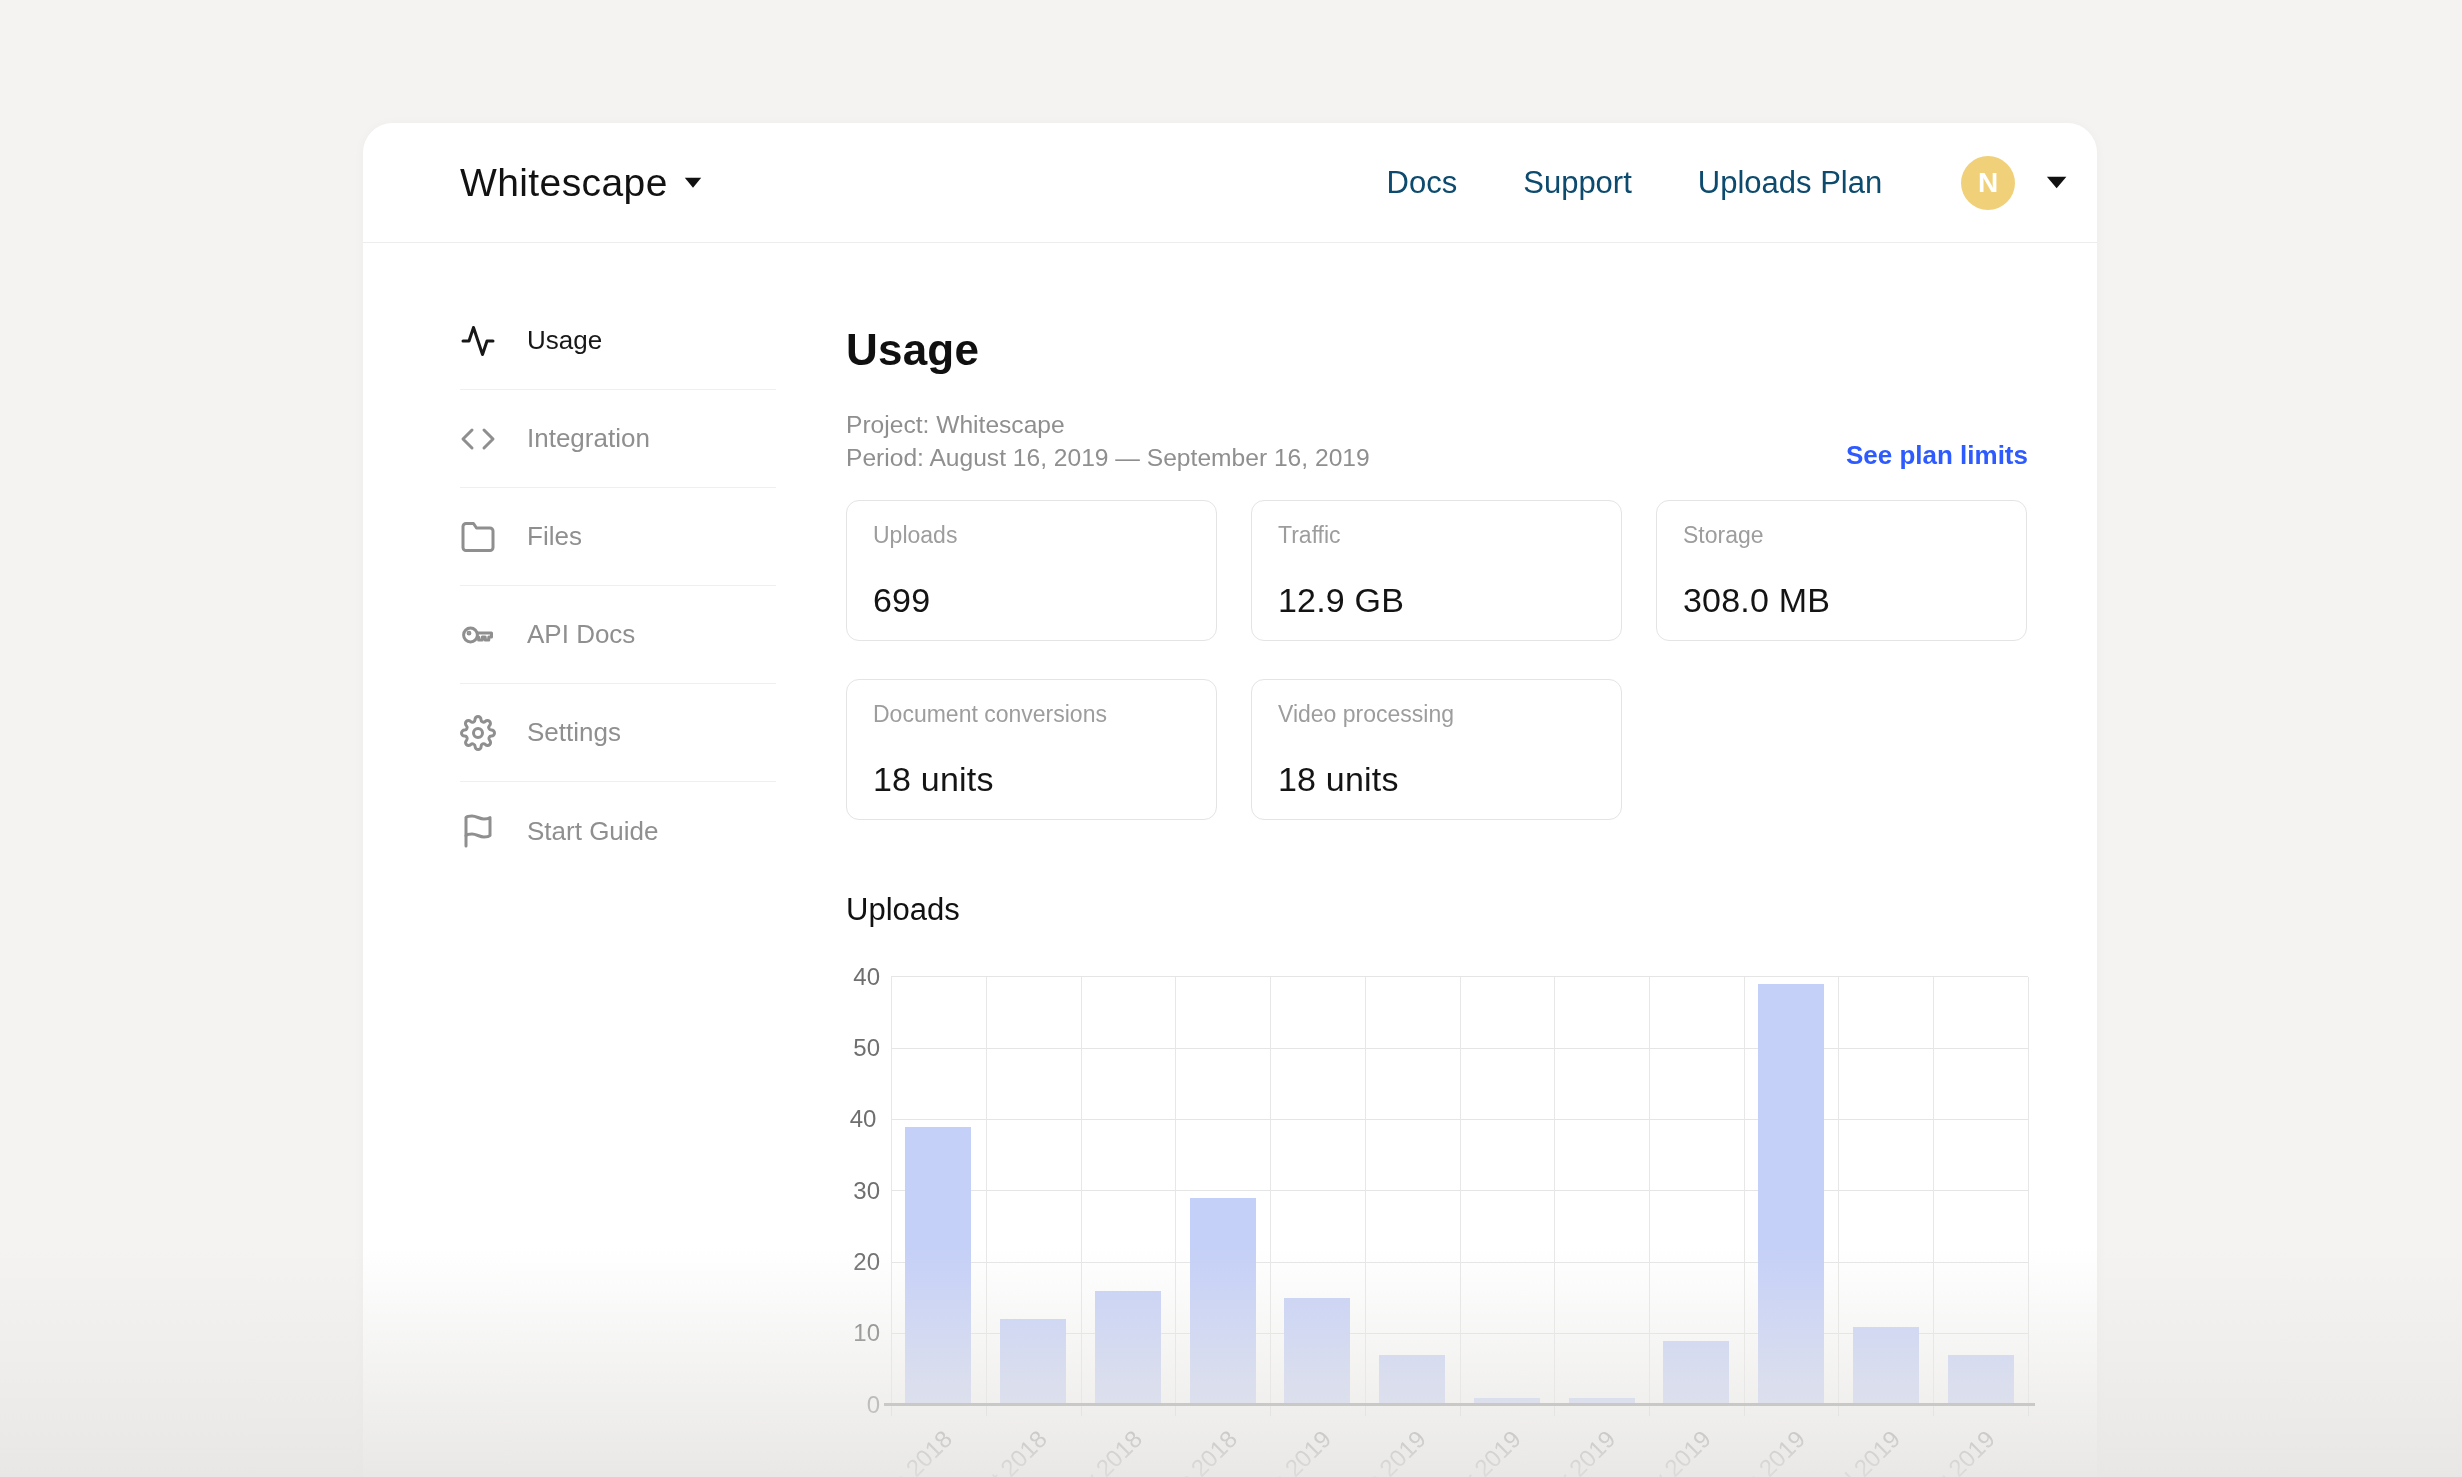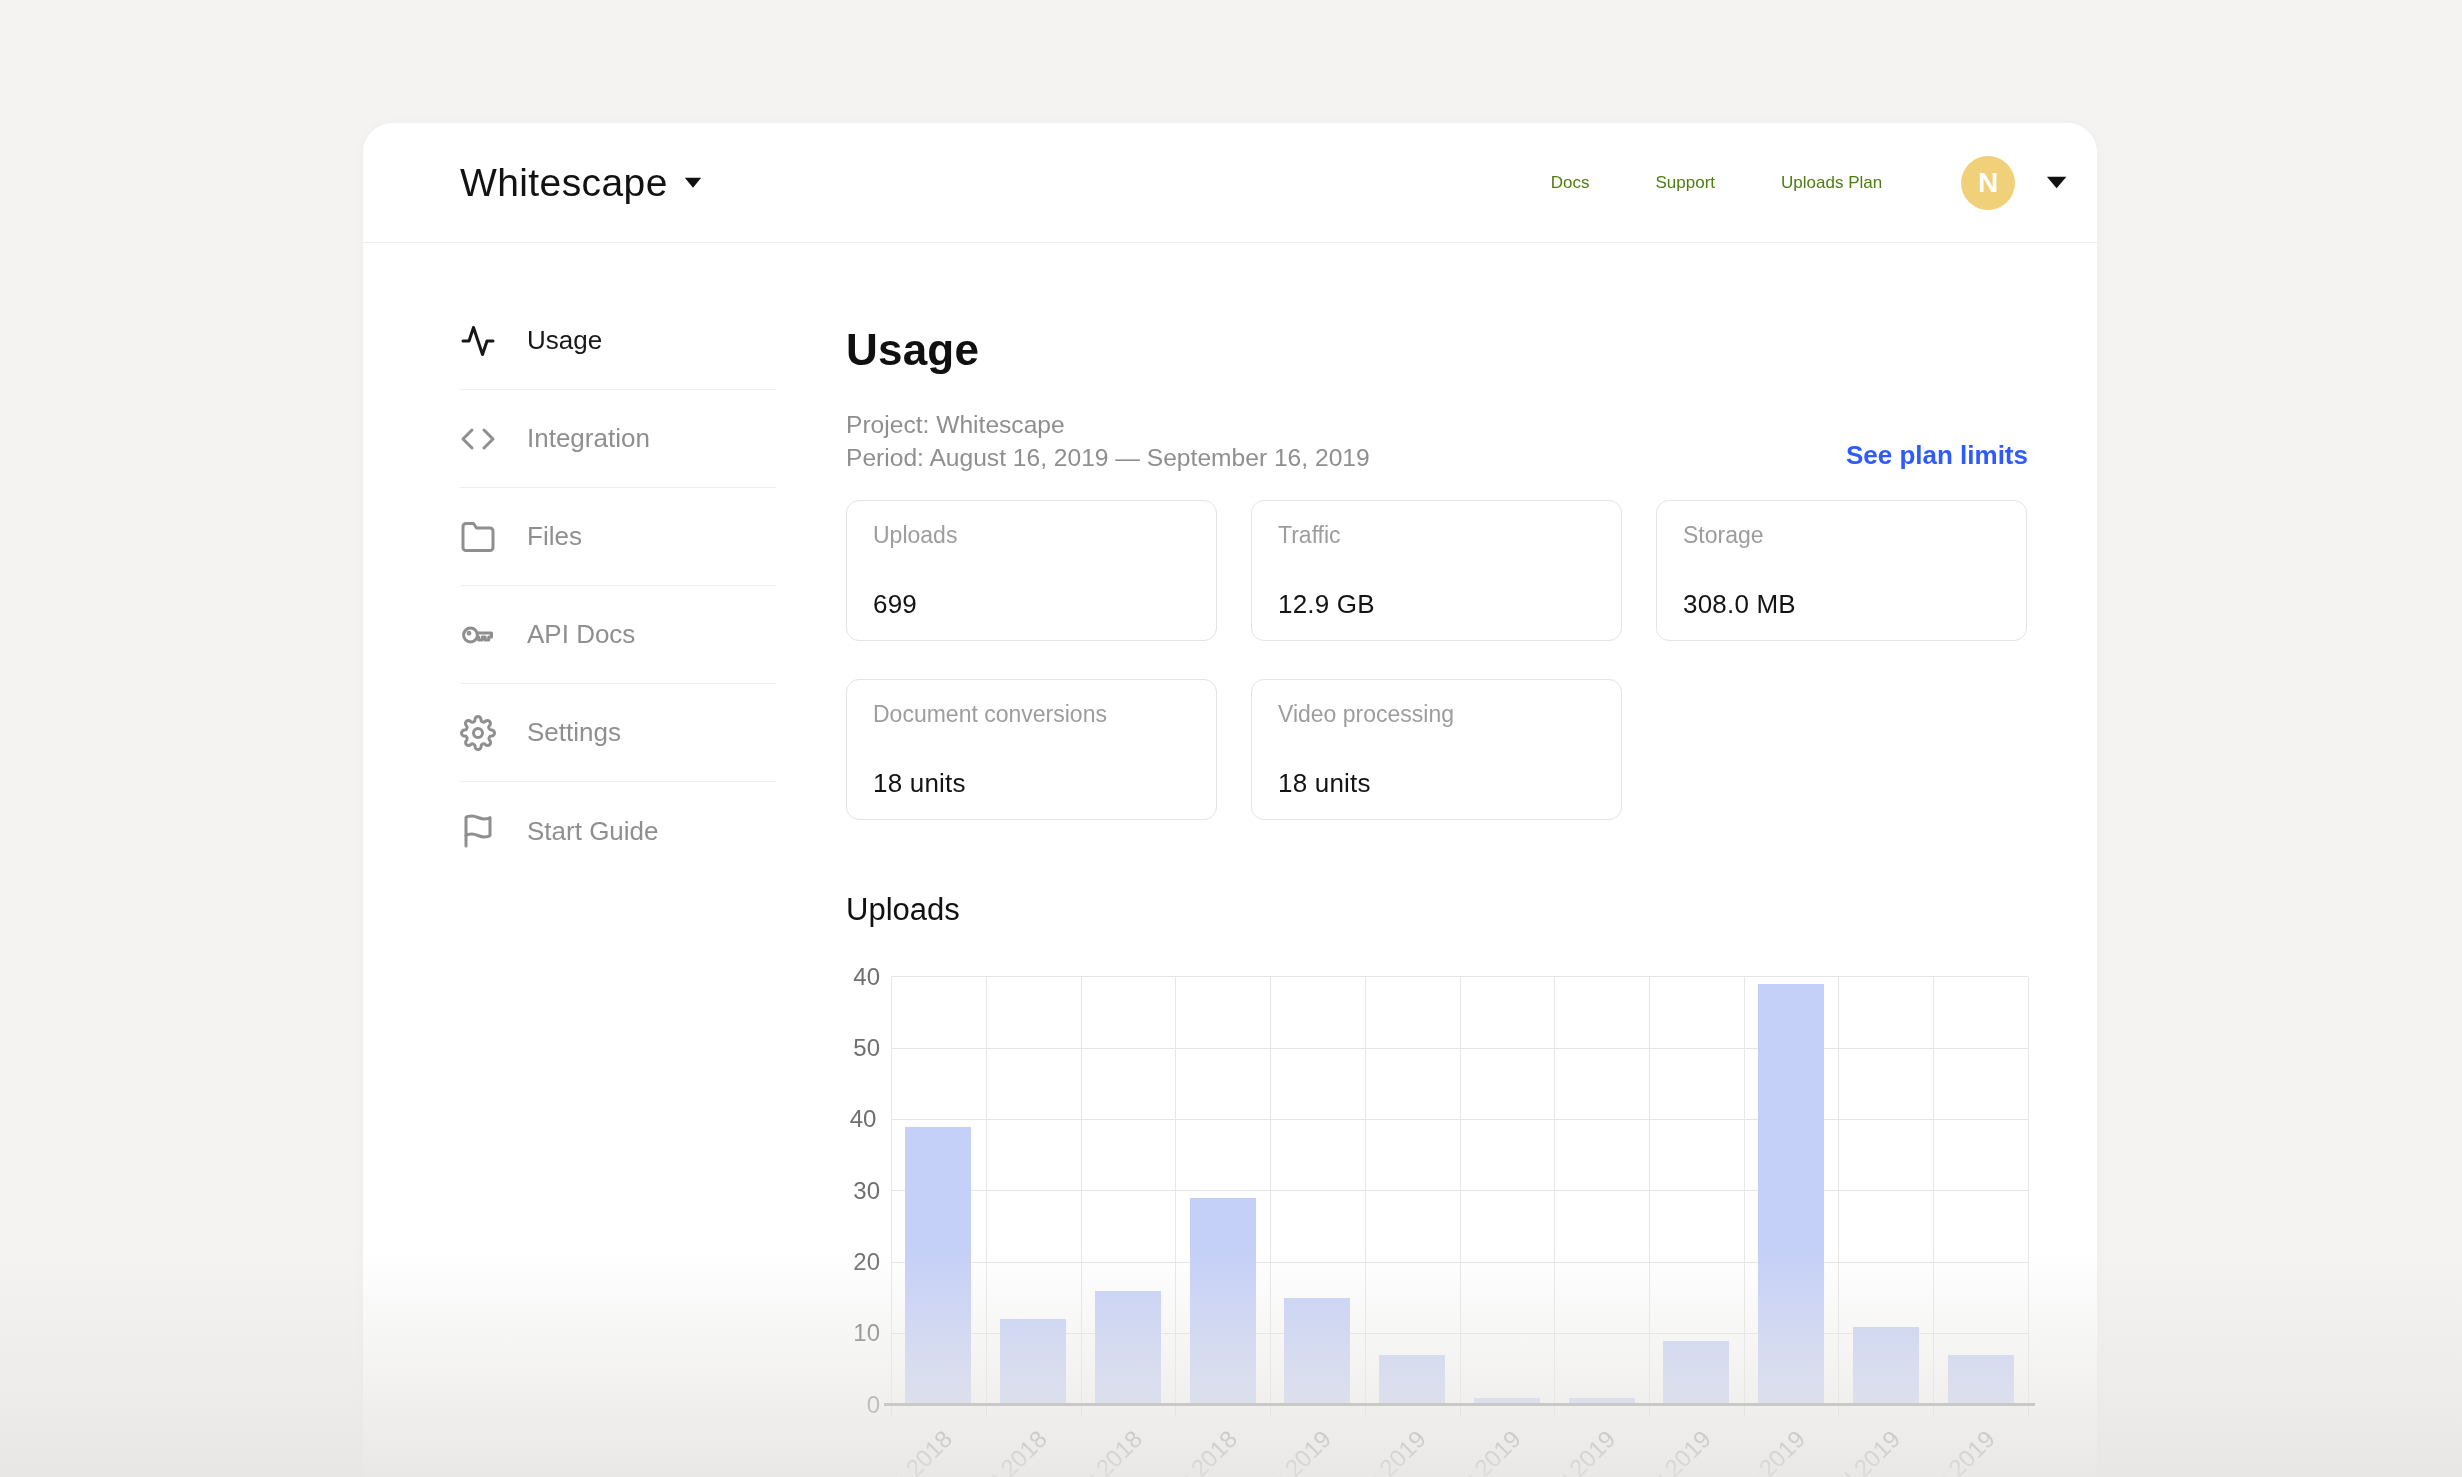--- a/index.html
+++ b/index.html
@@ -22,21 +22,21 @@
   
   .header {
     position: absolute; top: 0; left: 0; right: 0; height: 120px;
     display: flex; align-items: center;
     padding: 0 29.5px 0 97px;
     border-bottom: 0.8px solid #ededed;
   }
   .logo { display: flex; align-items: center; gap: 16.4px; cursor: pointer; }
   .logo-text { font-size: 39px; font-weight: 500; letter-spacing: 0.4px; color: #121212; }
   .nav { margin-left: auto; display: flex; align-items: center; gap: 66px; }
-  .nav-item { font-size: 17px; color: #4d7c0f; cursor: pointer; }
+  .nav-item { font-size: 31px; color: #0c4a6e; cursor: pointer; }
   .account { display: flex; align-items: center; gap: 31px; margin-left: 79px; cursor: pointer; }
   .avatar {
     width: 54px; height: 54px; border-radius: 50%;
     color: #fff; font-size: 28px; font-weight: 700;
     display: flex; align-items: center; justify-content: center;
   }
   
   .sidebar { position: absolute; left: 97px; top: 169px; width: 316px; }
   .side-item {
     height: 98px; display: flex; align-items: center; gap: 31px;
@@ -57,21 +57,21 @@
     grid-template-columns: repeat(3, 371px);
     column-gap: 34px; row-gap: 38px;
   }
   .stat-card {
     height: 141px; border: 1.6px solid #e4e4e4; border-radius: 13px;
     padding: 21.3px 26px 19.7px 26px;
     display: flex; flex-direction: column; justify-content: space-between;
     background: #fff;
   }
   .stat-label { font-size: 23px; color: #9d9d9d; }
-  .stat-value { font-size: 26px; font-weight: 500; color: #141414; letter-spacing: 0.2px; }
+  .stat-value { font-size: 34px; font-weight: 500; color: #141414; letter-spacing: 0.2px; }
   .chart-title { margin-top: 71px; font-size: 31px; font-weight: 500; color: #111; line-height: 38px; }
   
   .chart { position: absolute; left: 0; top: 685px; width: 1182px; height: 428px; padding-left: 45px; }
   .plot { position: relative; width: 100%; height: 428px; }
   .ylab {
     position: absolute; left: 0; width: 34px; height: 24.6px; line-height: 24.6px;
     text-align: right; font-size: 24px; color: #6f6f6f;
   }
   .gl-h { position: absolute; left: 0; right: 0; height: 0.8px; background: #e5e5e5; }
   .gl-h.axis { height: 2.5px; background: #8c8c8c; left: -6.6px; right: -6.6px; margin-bottom: -0.8px; z-index: 3; }

